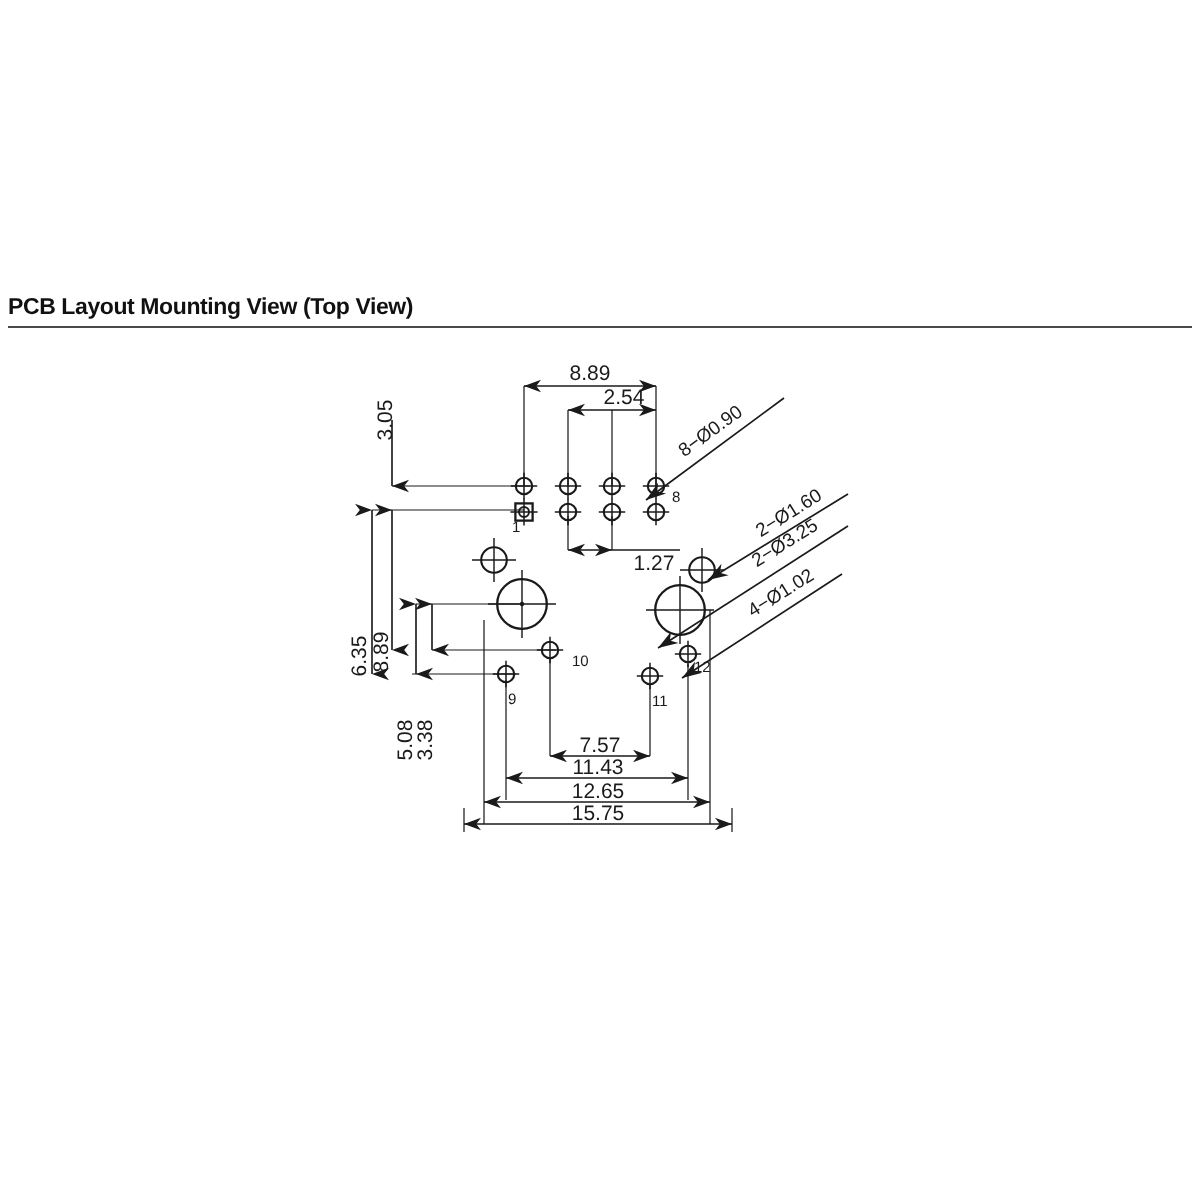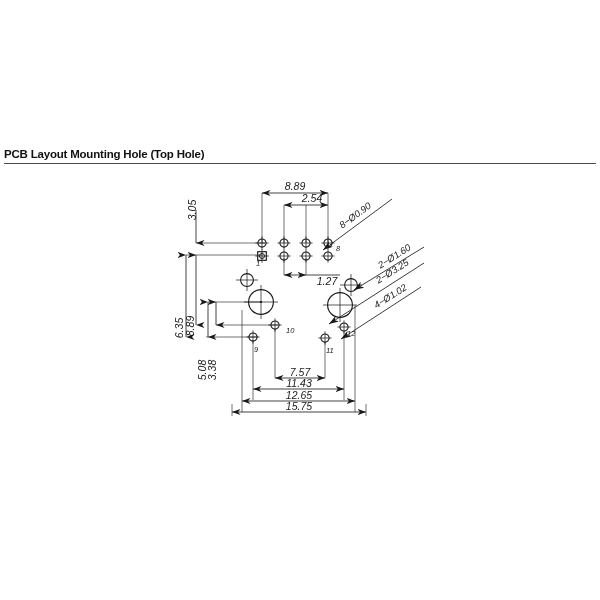--- a/index.html
+++ b/index.html
@@ -50,38 +50,37 @@
     height: 1px;
     background: #4a4a4a;
   }
   
   #drawing {
     position: absolute;
     left: 0;
     top: 0;
     width: 516px;
     height: 600px;
-    font-style: italic;
   }
   svg { display: block; }
   text {
     font-family: "Liberation Sans", sans-serif;
     fill: #1a1a1a;
   }
   .dim-txt { font-size: 10.5px; }
   .pin-txt { font-size: 7.5px; }
   .call-txt { font-size: 9.5px; }
 </style>
 </head>
 <body>
 
 <div id="page">
 
   <div id="section-heading">
-    <div class="heading-text">PCB Layout Mounting Hole (Top Hole)</div>
+    <div class="heading-text">PCB Layout Mounting View (Top View)</div>
     <div class="heading-rule"></div>
   </div>
 
   <div id="drawing">
     <svg width="600" height="600" viewBox="0 0 600 600" xmlns="http://www.w3.org/2000/svg">
       <defs>
         <marker id="ar-r" markerWidth="9" markerHeight="7" refX="8.5" refY="3.5" orient="auto" markerUnits="userSpaceOnUse">
           <path d="M0,0.4 L8.5,3.5 L0,6.6 L2.4,3.5 z" fill="#1a1a1a"></path>
         </marker>
         <marker id="ar-l" markerWidth="9" markerHeight="7" refX="0.5" refY="3.5" orient="auto" markerUnits="userSpaceOnUse">

